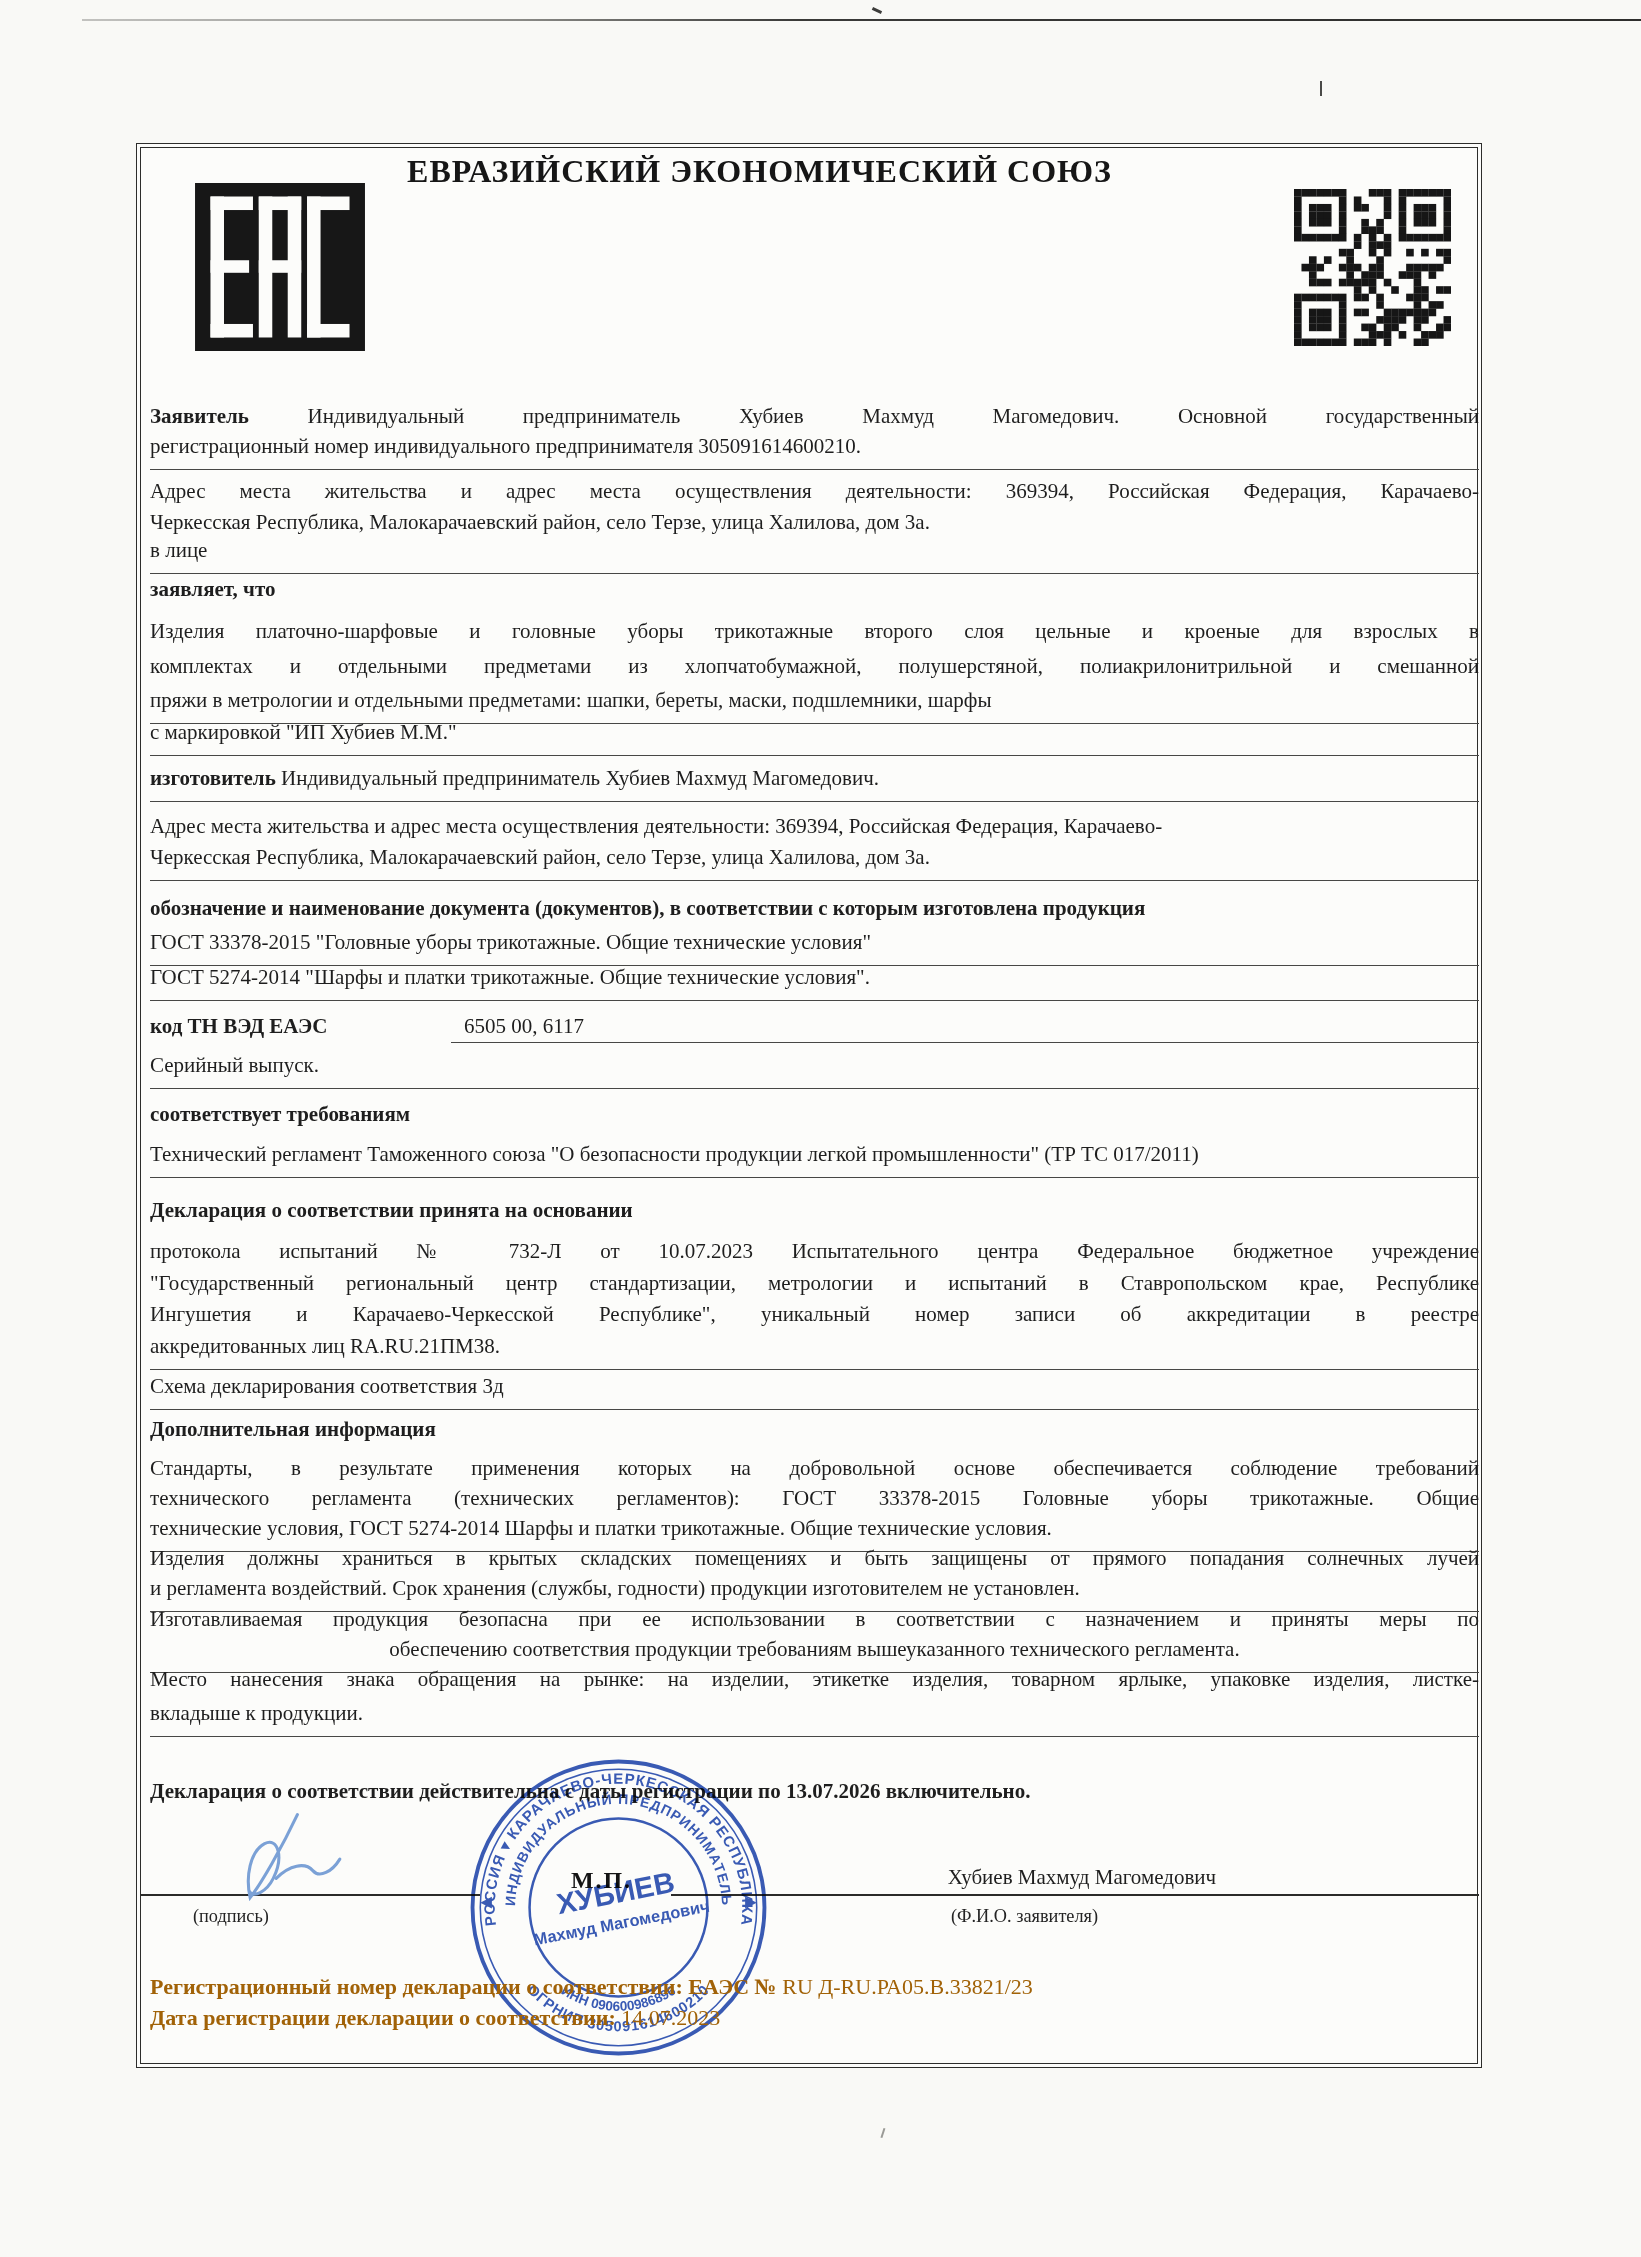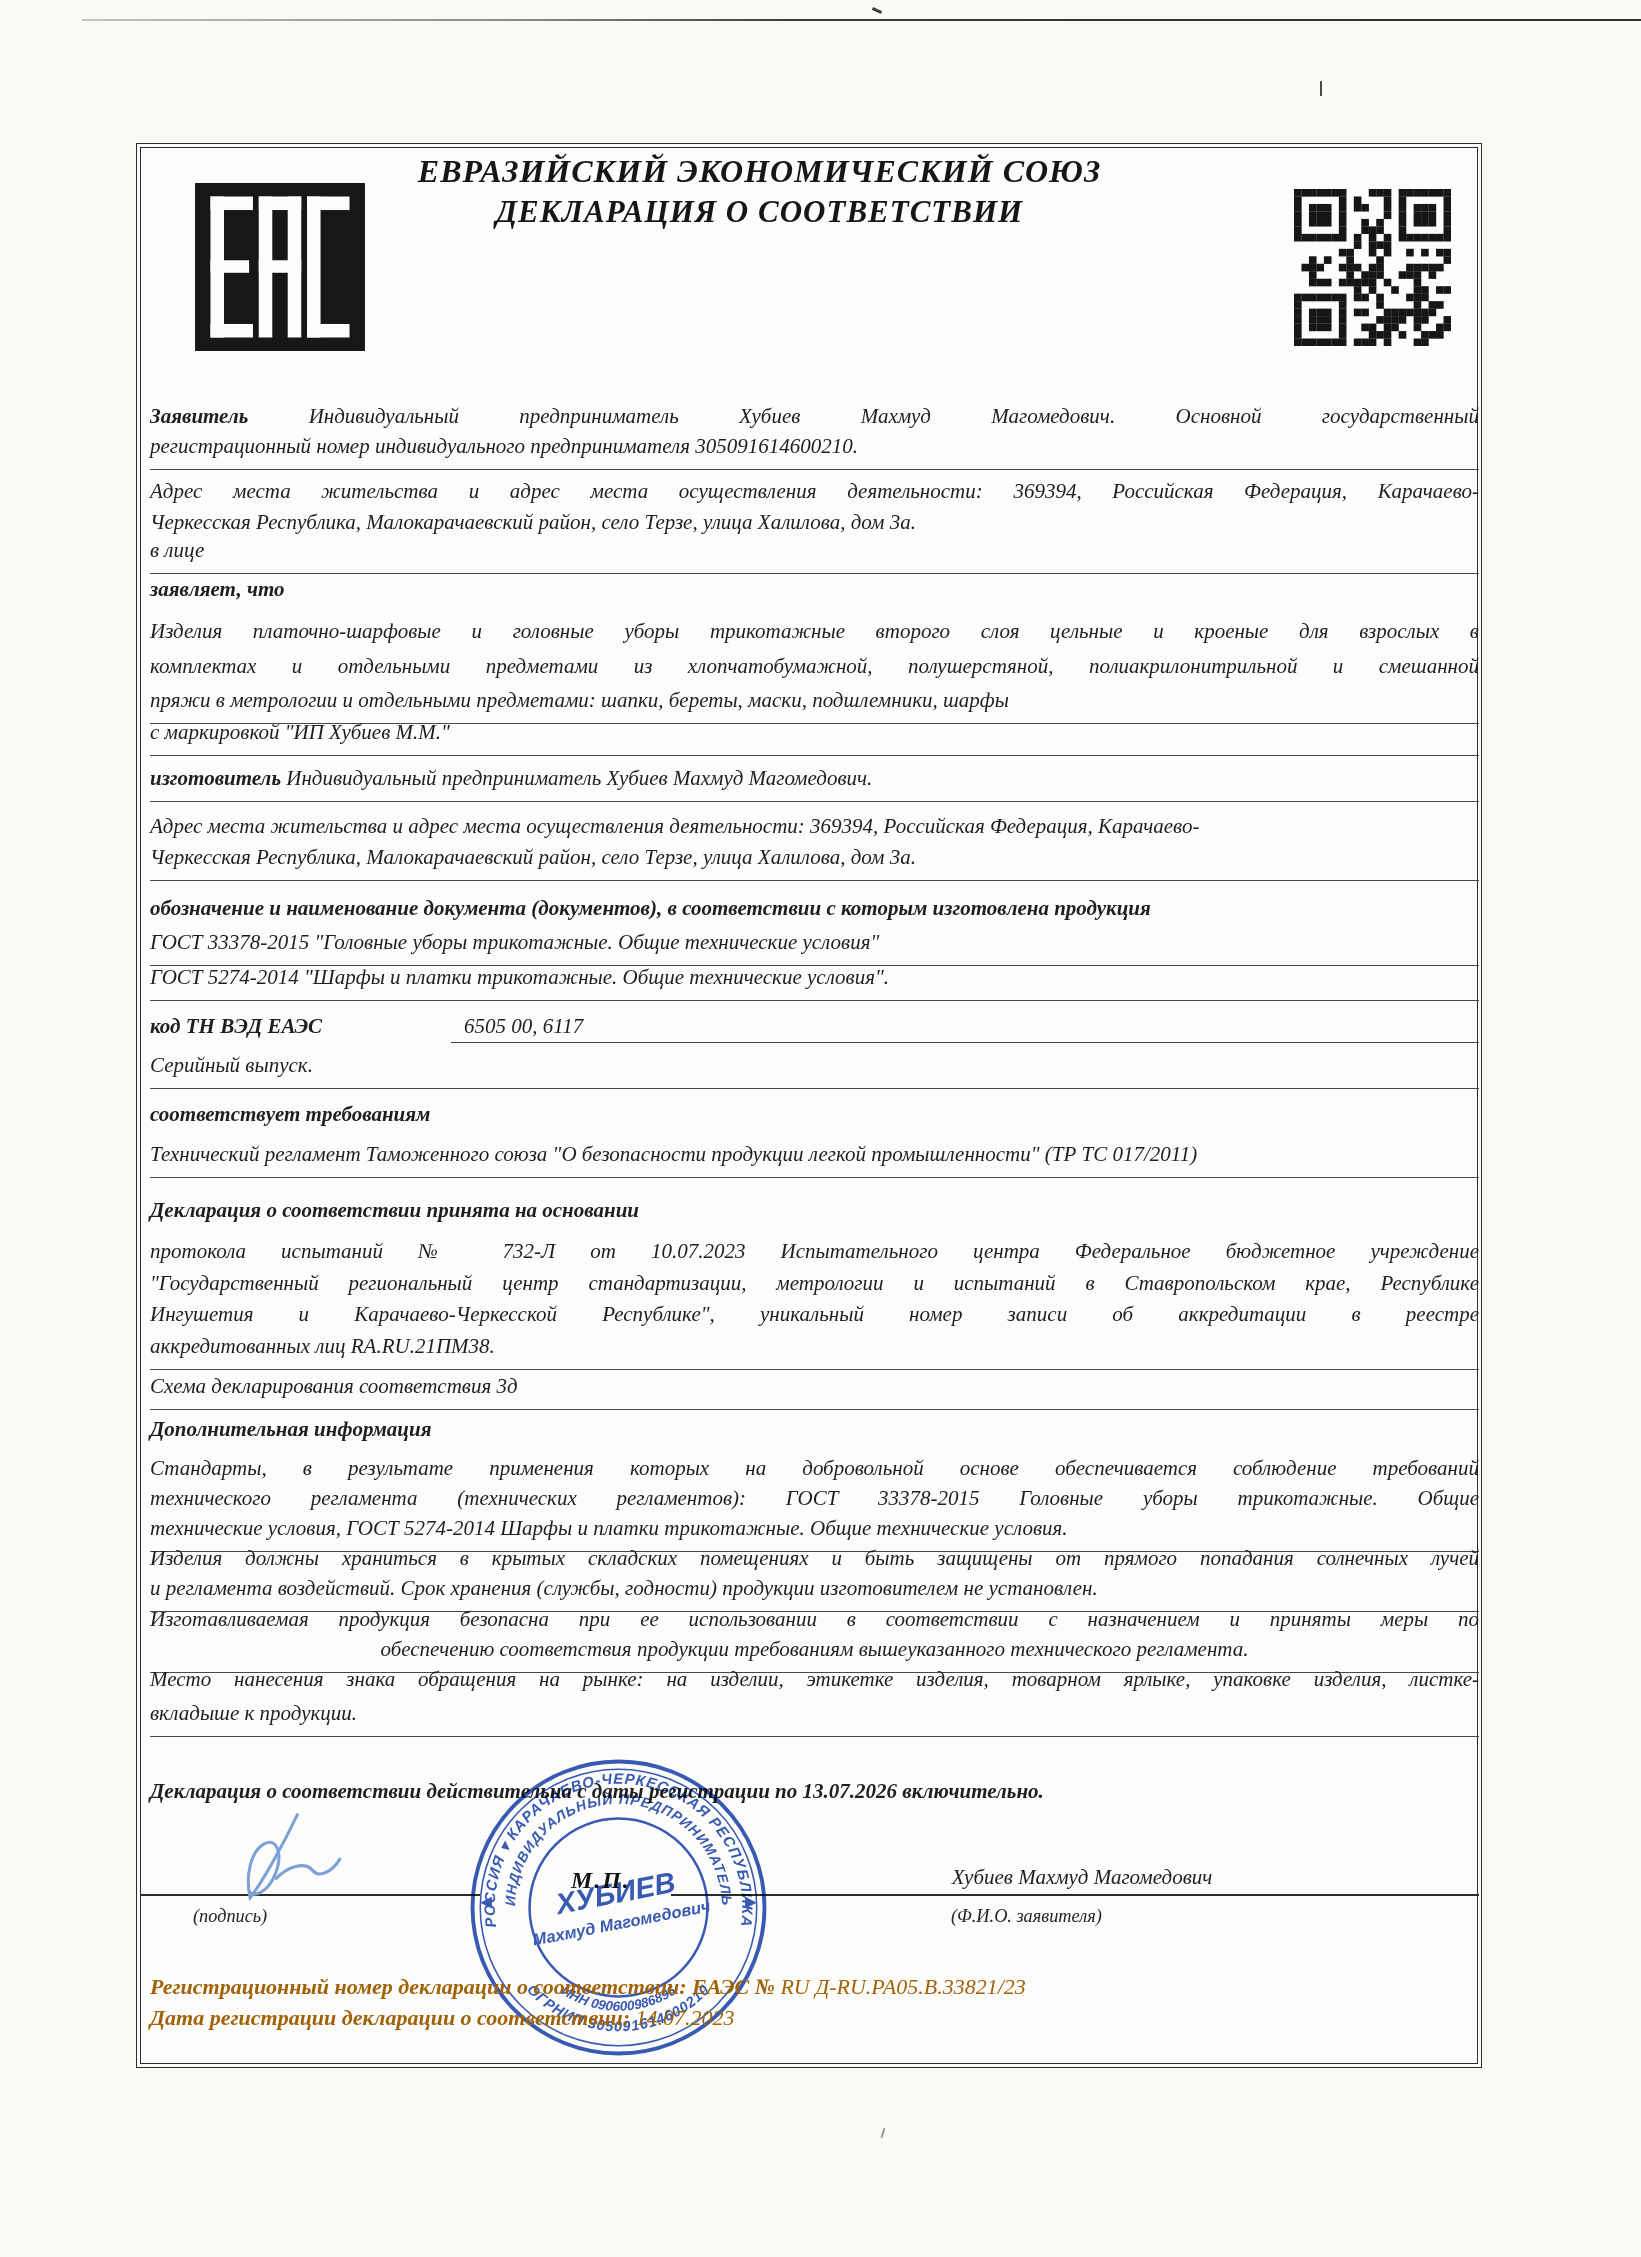--- a/index.html
+++ b/index.html
@@ -1,17 +1,17 @@
 <!DOCTYPE html>
 <html><head>
 <meta charset="utf-8">
 <style>
   html,body{margin:0;padding:0;background:#e9e9e7;}
   .page{position:relative;width:1641px;height:2257px;background:#f9f9f6;overflow:hidden;
-        font-family:"Liberation Serif","DejaVu Serif",serif;color:#1f1f1f;font-style:italic;}
+        font-family:"Liberation Serif","DejaVu Serif",serif;color:#1f1f1f;}
   
   .artifact{position:absolute;}
   .scanline{left:82px;top:19.3px;width:1559px;height:1.9px;
     background:linear-gradient(90deg,#c2c2bf 0%,#8a8a86 28%,#3a3a38 46%,#2e2e2c 100%);}
   .tick1{left:1320px;top:81px;width:1.9px;height:15.4px;background:#4a4a48;}
   .tick2{left:1323px;top:234px;width:1.9px;height:17.4px;background:#55555a;}
   .dash1{left:872px;top:8.7px;width:9.7px;height:2.9px;background:#3c3c3a;transform:rotate(25deg);}
   .speck1{left:882px;top:2128px;width:1.9px;height:9.7px;background:#9a9a96;transform:rotate(18deg);}
   
   .frame{position:absolute;left:136px;top:143px;width:1344px;height:1923px;
@@ -55,21 +55,20 @@
 
   <div class="artifact scanline"></div>
   <div class="artifact tick1"></div>
   <div class="artifact tick2"></div>
   <div class="artifact dash1"></div>
   <div class="artifact speck1"></div>
 
   <div class="frame"></div>
 
   <div class="title title1">ЕВРАЗИЙСКИЙ ЭКОНОМИЧЕСКИЙ СОЮЗ</div>
-  <div class="title title2">ДЕКЛАРАЦИЯ О СООТВЕТСТВИИ</div>
 
   <svg class="eac-logo" viewBox="0 0 176 174">
     <rect x="0" y="0" width="176" height="174" fill="#171717"></rect>
 
     <rect x="16" y="14" width="14" height="146" fill="#fcfcfa"></rect>
     <rect x="16" y="14" width="44" height="14" fill="#fcfcfa"></rect>
     <rect x="16" y="80" width="40" height="13" fill="#fcfcfa"></rect>
     <rect x="16" y="146" width="44" height="14" fill="#fcfcfa"></rect>
 
     <rect x="66" y="14" width="14" height="146" fill="#fcfcfa"></rect>

